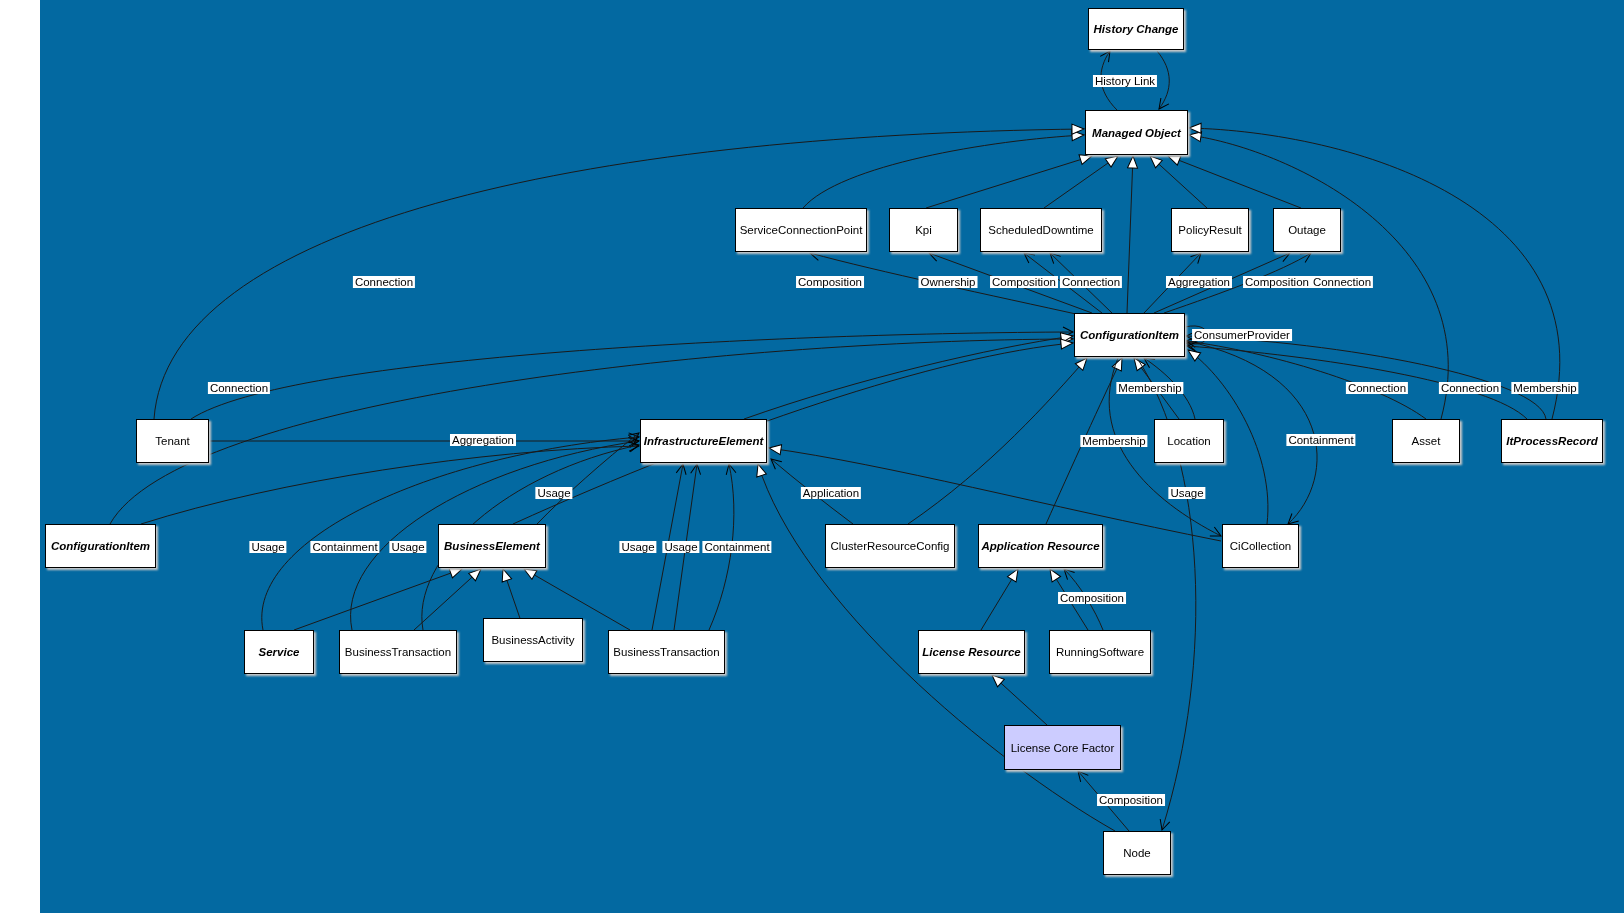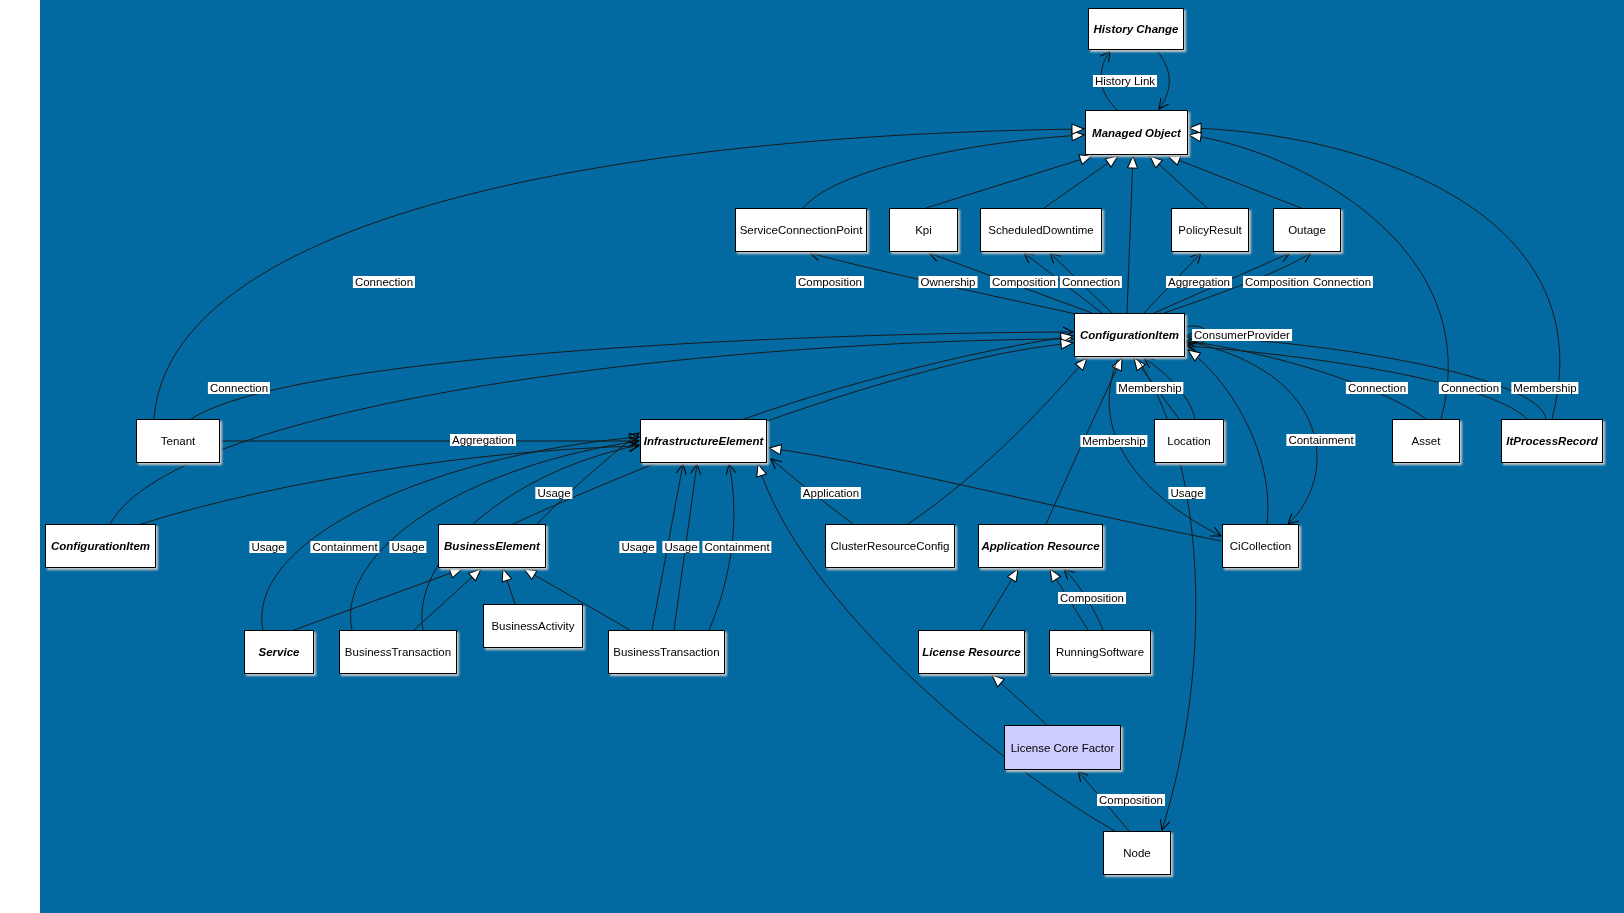--- a/index.html
+++ b/index.html
@@ -110,33 +110,33 @@
   </svg>
 
   <div class="node abstract" style="left:1048px;top:8px;width:96px;height:42px">History Change</div>
   <div class="node abstract" style="left:1045px;top:110px;width:103px;height:45px">Managed Object</div>
   <div class="node" style="left:695px;top:208px;width:132px;height:44px">ServiceConnectionPoint</div>
   <div class="node" style="left:849px;top:208px;width:69px;height:44px">Kpi</div>
   <div class="node" style="left:940px;top:208px;width:122px;height:44px">ScheduledDowntime</div>
   <div class="node" style="left:1131px;top:208px;width:78px;height:44px">PolicyResult</div>
   <div class="node" style="left:1233px;top:208px;width:68px;height:44px">Outage</div>
   <div class="node abstract" style="left:1034px;top:313px;width:111px;height:44px">ConfigurationItem</div>
-  <div class="node" style="left:96px;top:419px;width:84px;height:44px">Tenant</div>
+  <div class="node" style="left:96px;top:419px;width:73px;height:44px">Tenant</div>
   <div class="node abstract" style="left:600px;top:419px;width:127px;height:44px">InfrastructureElement</div>
   <div class="node" style="left:1114px;top:419px;width:70px;height:44px">Location</div>
   <div class="node" style="left:1352px;top:419px;width:68px;height:44px">Asset</div>
   <div class="node abstract" style="left:1461px;top:419px;width:102px;height:44px">ItProcessRecord</div>
   <div class="node abstract" style="left:5px;top:524px;width:111px;height:44px">ConfigurationItem</div>
   <div class="node abstract" style="left:398px;top:524px;width:108px;height:44px">BusinessElement</div>
   <div class="node" style="left:785px;top:524px;width:130px;height:44px">ClusterResourceConfig</div>
   <div class="node abstract" style="left:938px;top:524px;width:125px;height:44px">Application Resource</div>
   <div class="node" style="left:1182px;top:524px;width:77px;height:44px">CiCollection</div>
   <div class="node abstract" style="left:204px;top:630px;width:70px;height:44px">Service</div>
   <div class="node" style="left:299px;top:630px;width:118px;height:44px">BusinessTransaction</div>
-  <div class="node" style="left:443px;top:604px;width:100px;height:44px">BusinessActivity</div>
+  <div class="node" style="left:443px;top:618px;width:100px;height:44px">BusinessActivity</div>
   <div class="node" style="left:568px;top:630px;width:117px;height:44px">BusinessTransaction</div>
   <div class="node abstract" style="left:878px;top:630px;width:107px;height:44px">License Resource</div>
   <div class="node" style="left:1009px;top:630px;width:102px;height:44px">RunningSoftware</div>
   <div class="node highlight" style="left:964px;top:725px;width:117px;height:45px">License Core Factor</div>
   <div class="node" style="left:1063px;top:831px;width:68px;height:44px">Node</div>
 
   <span class="edge-label" style="left:1085px;top:81px">History Link</span>
   <span class="edge-label" style="left:344px;top:282px">Connection</span>
   <span class="edge-label" style="left:790px;top:282px">Composition</span>
   <span class="edge-label" style="left:908px;top:282px">Ownership</span>

